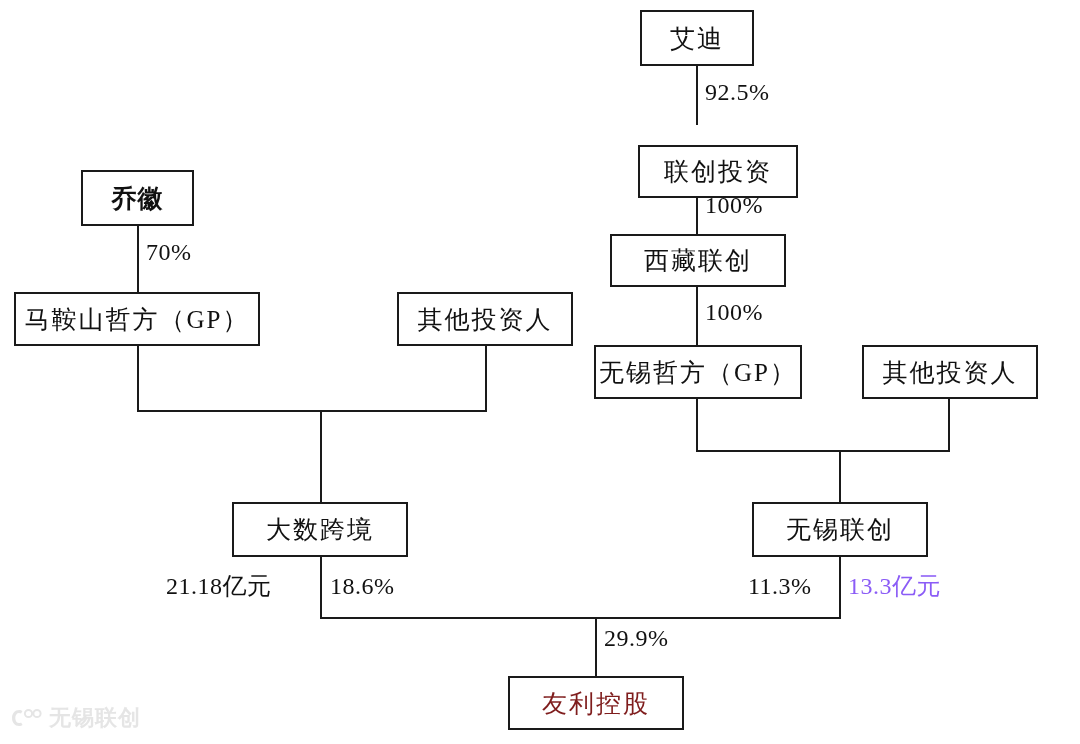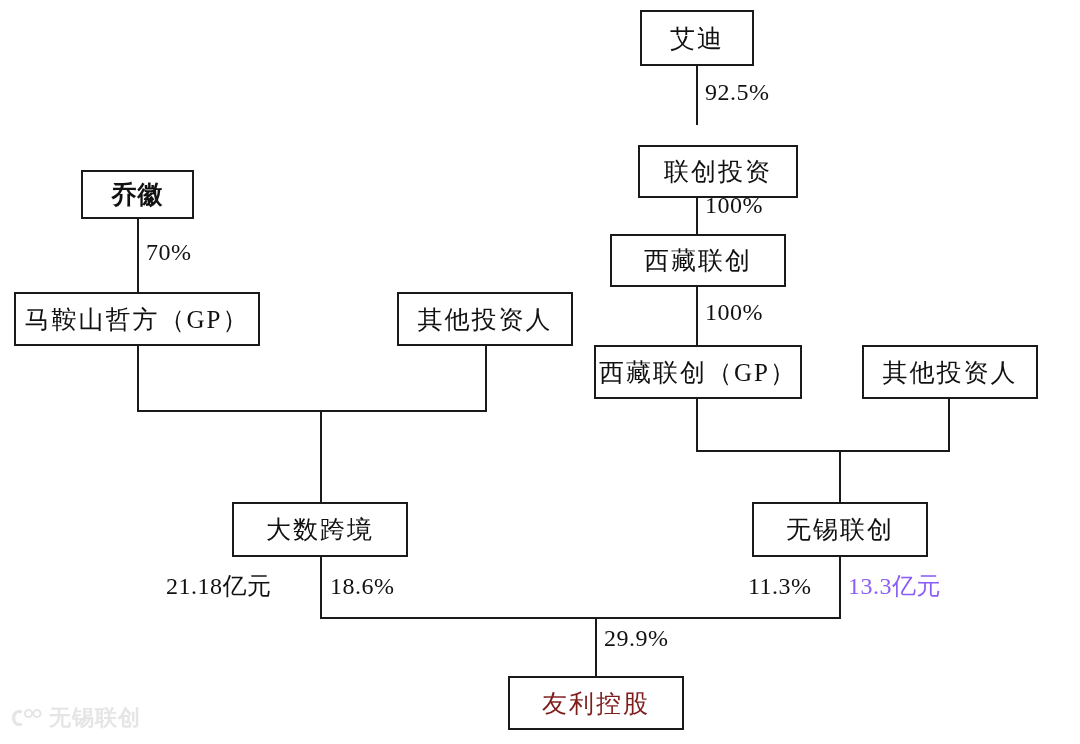--- a/index.html
+++ b/index.html
@@ -101,23 +101,23 @@
       <div class="seg v" style="left: 320px; top: 557px; height: 61px; background: rgb(26, 26, 26);"></div>
       <div class="seg v" style="left: 839px; top: 557px; height: 61px; background: rgb(26, 26, 26);"></div>
       <div class="seg h" style="left: 320px; top: 617px; width: 521px; background: rgb(26, 26, 26);"></div>
       <div class="seg v" style="left: 595px; top: 617px; height: 59px; background: rgb(26, 26, 26);"></div>
     </div>
 
   <div id="nodes">
       <div class="node" style="left: 640px; top: 10px; width: 114px; height: 56px; border-color: rgb(26, 26, 26); color: rgb(17, 17, 17);">艾迪</div>
       <div class="node" style="left: 638px; top: 125px; width: 160px; height: 53px; border-color: rgb(26, 26, 26); color: rgb(17, 17, 17); margin-top: 20px;">联创投资</div>
       <div class="node" style="left: 610px; top: 234px; width: 176px; height: 53px; border-color: rgb(26, 26, 26); color: rgb(17, 17, 17);">西藏联创</div>
-      <div class="node" style="left: 594px; top: 345px; width: 208px; height: 54px; border-color: rgb(26, 26, 26); color: rgb(17, 17, 17);">西藏联创（GP）</div>
+      <div class="node" style="left: 594px; top: 345px; width: 208px; height: 54px; border-color: rgb(26, 26, 26); color: rgb(17, 17, 17);">无锡哲方（GP）</div>
       <div class="node" style="left: 862px; top: 345px; width: 176px; height: 54px; border-color: rgb(26, 26, 26); color: rgb(17, 17, 17);">其他投资人</div>
-      <div class="node strong" style="left: 81px; top: 170px; width: 113px; height: 49px; border-color: rgb(26, 26, 26); color: rgb(17, 17, 17);">乔徽</div>
+      <div class="node strong" style="left: 81px; top: 170px; width: 113px; height: 56px; border-color: rgb(26, 26, 26); color: rgb(17, 17, 17);">乔徽</div>
       <div class="node" style="left: 14px; top: 292px; width: 246px; height: 54px; border-color: rgb(26, 26, 26); color: rgb(17, 17, 17);">马鞍山哲方（GP）</div>
       <div class="node" style="left: 397px; top: 292px; width: 176px; height: 54px; border-color: rgb(26, 26, 26); color: rgb(17, 17, 17);">其他投资人</div>
       <div class="node" style="left: 232px; top: 502px; width: 176px; height: 55px; border-color: rgb(26, 26, 26); color: rgb(17, 17, 17);">大数跨境</div>
       <div class="node" style="left: 752px; top: 502px; width: 176px; height: 55px; border-color: rgb(26, 26, 26); color: rgb(17, 17, 17);">无锡联创</div>
       <div class="node" style="left: 508px; top: 676px; width: 176px; height: 54px; border-color: rgb(26, 26, 26); color: #7f1d1d;">友利控股</div>
     </div>
 
   <div id="edge-labels">
       <div class="edge-label" style="left: 705px; top: 80px; color: rgb(17, 17, 17);">92.5%</div>
       <div class="edge-label" style="left: 705px; top: 193px; color: rgb(17, 17, 17);">100%</div>

